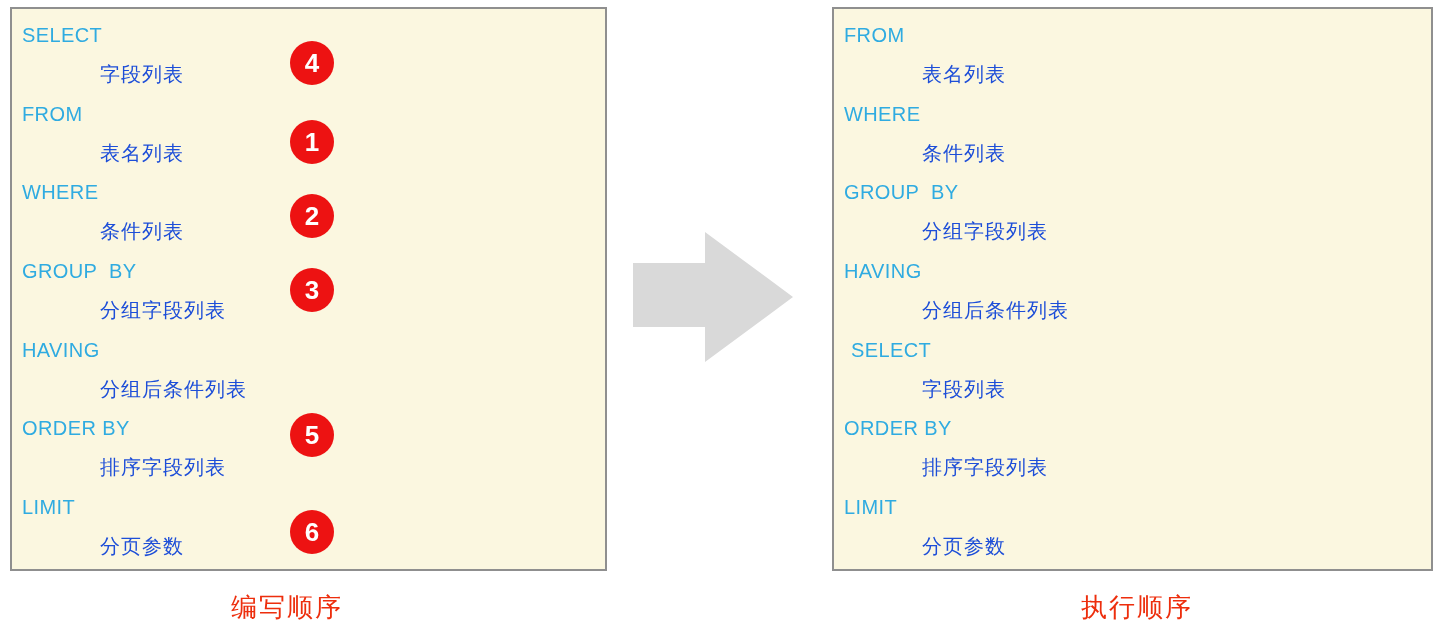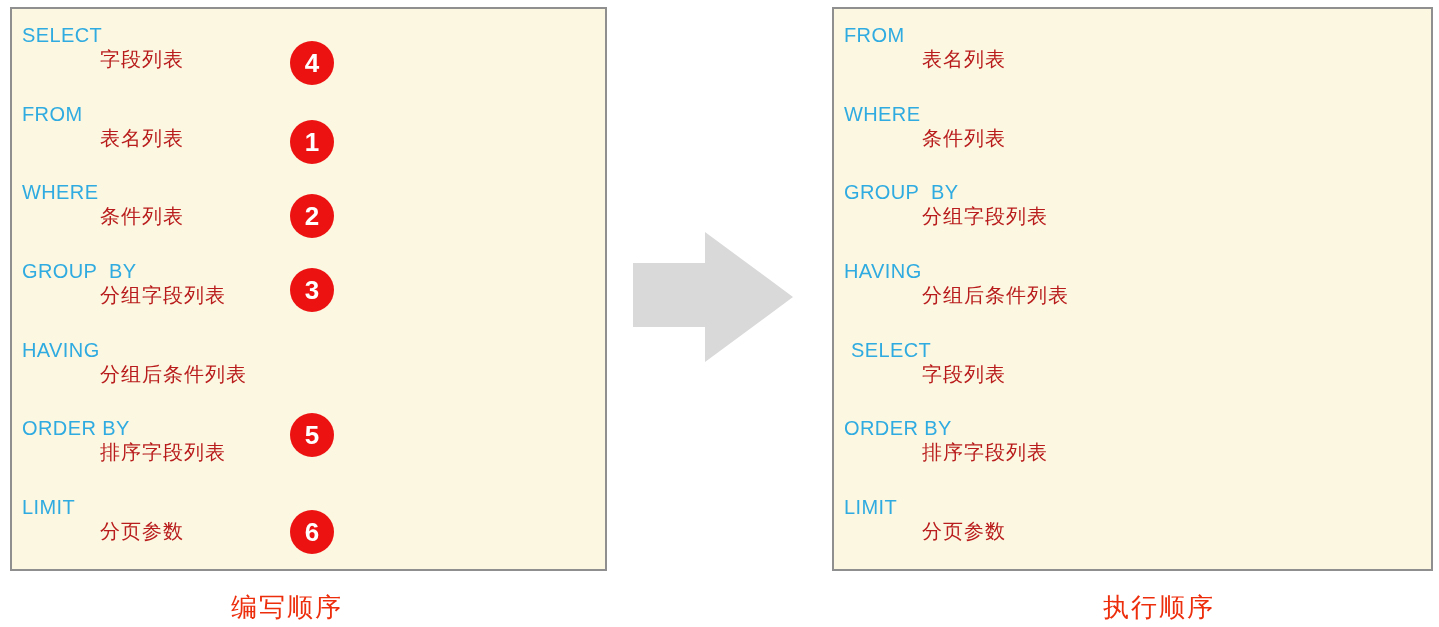--- a/index.html
+++ b/index.html
@@ -29,21 +29,22 @@
     font-size: 20px;
     line-height: 24px;
     color: #2fabe1;
     white-space: pre;
     letter-spacing: 0.4px;
   }
   .kw.indent-sm { padding-left: 7px; }
   .detail {
     font-size: 20px;
     line-height: 24px;
-    color: #b91c1c;
+    color: #1d4ed8;
+    margin-top: 15px;
     margin-left: 78px;
     letter-spacing: 1px;
   }
   .badge {
     position: absolute;
     left: 278px;
     width: 44px;
     height: 44px;
     border-radius: 50%;
     background: #ed1212;
@@ -65,21 +66,21 @@
   }
   .caption {
     position: absolute;
     top: 590px;
     font-size: 26px;
     font-weight: normal;
     color: #ed2e0d;
     letter-spacing: 2px;
   }
   .caption.write-caption { left: 231px; }
-  .caption.exec-caption  { left: 1081px; margin-left: 22px; }
+  .caption.exec-caption  { left: 1081px; }
 </style>
 </head>
 <body>
 
 <div class="page">
 
   <section class="panel left-panel">
     <div class="row">
       <div class="kw">SELECT</div>
       <div class="detail">字段列表</div>

